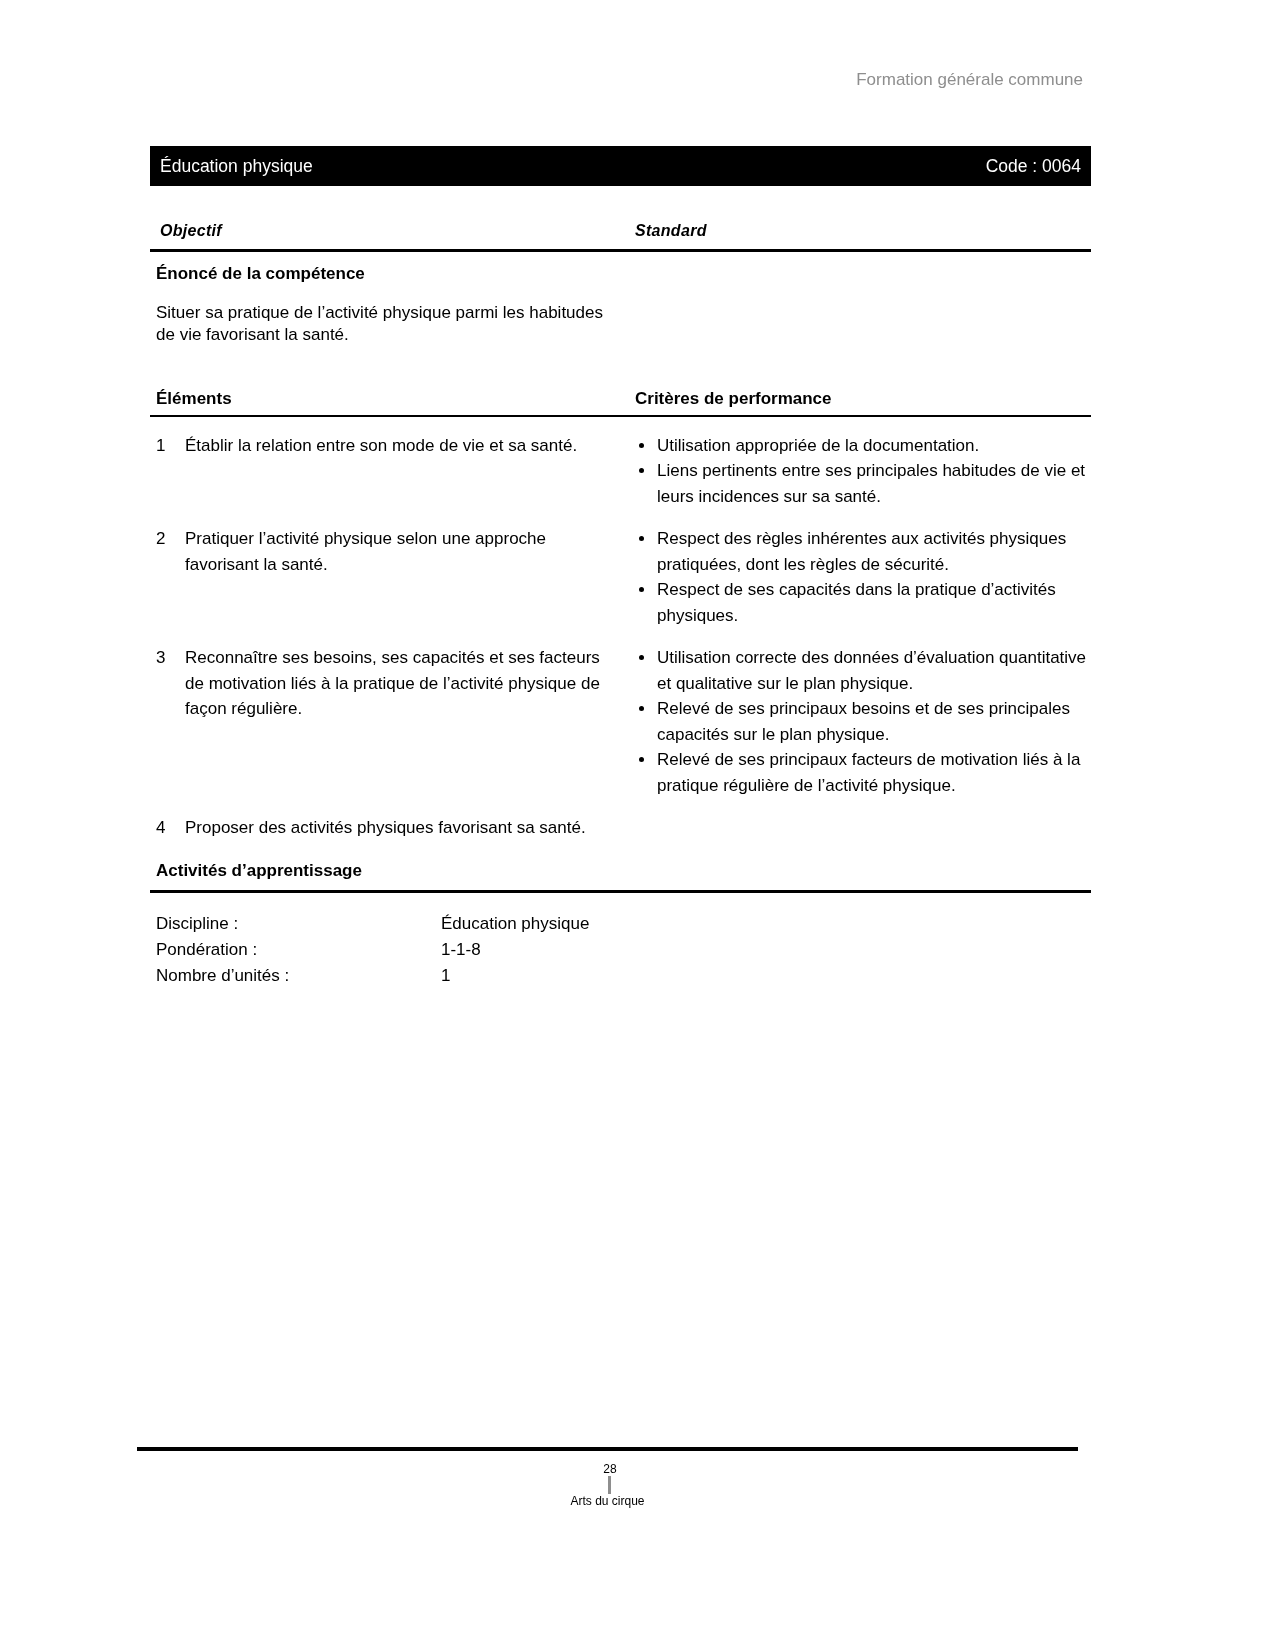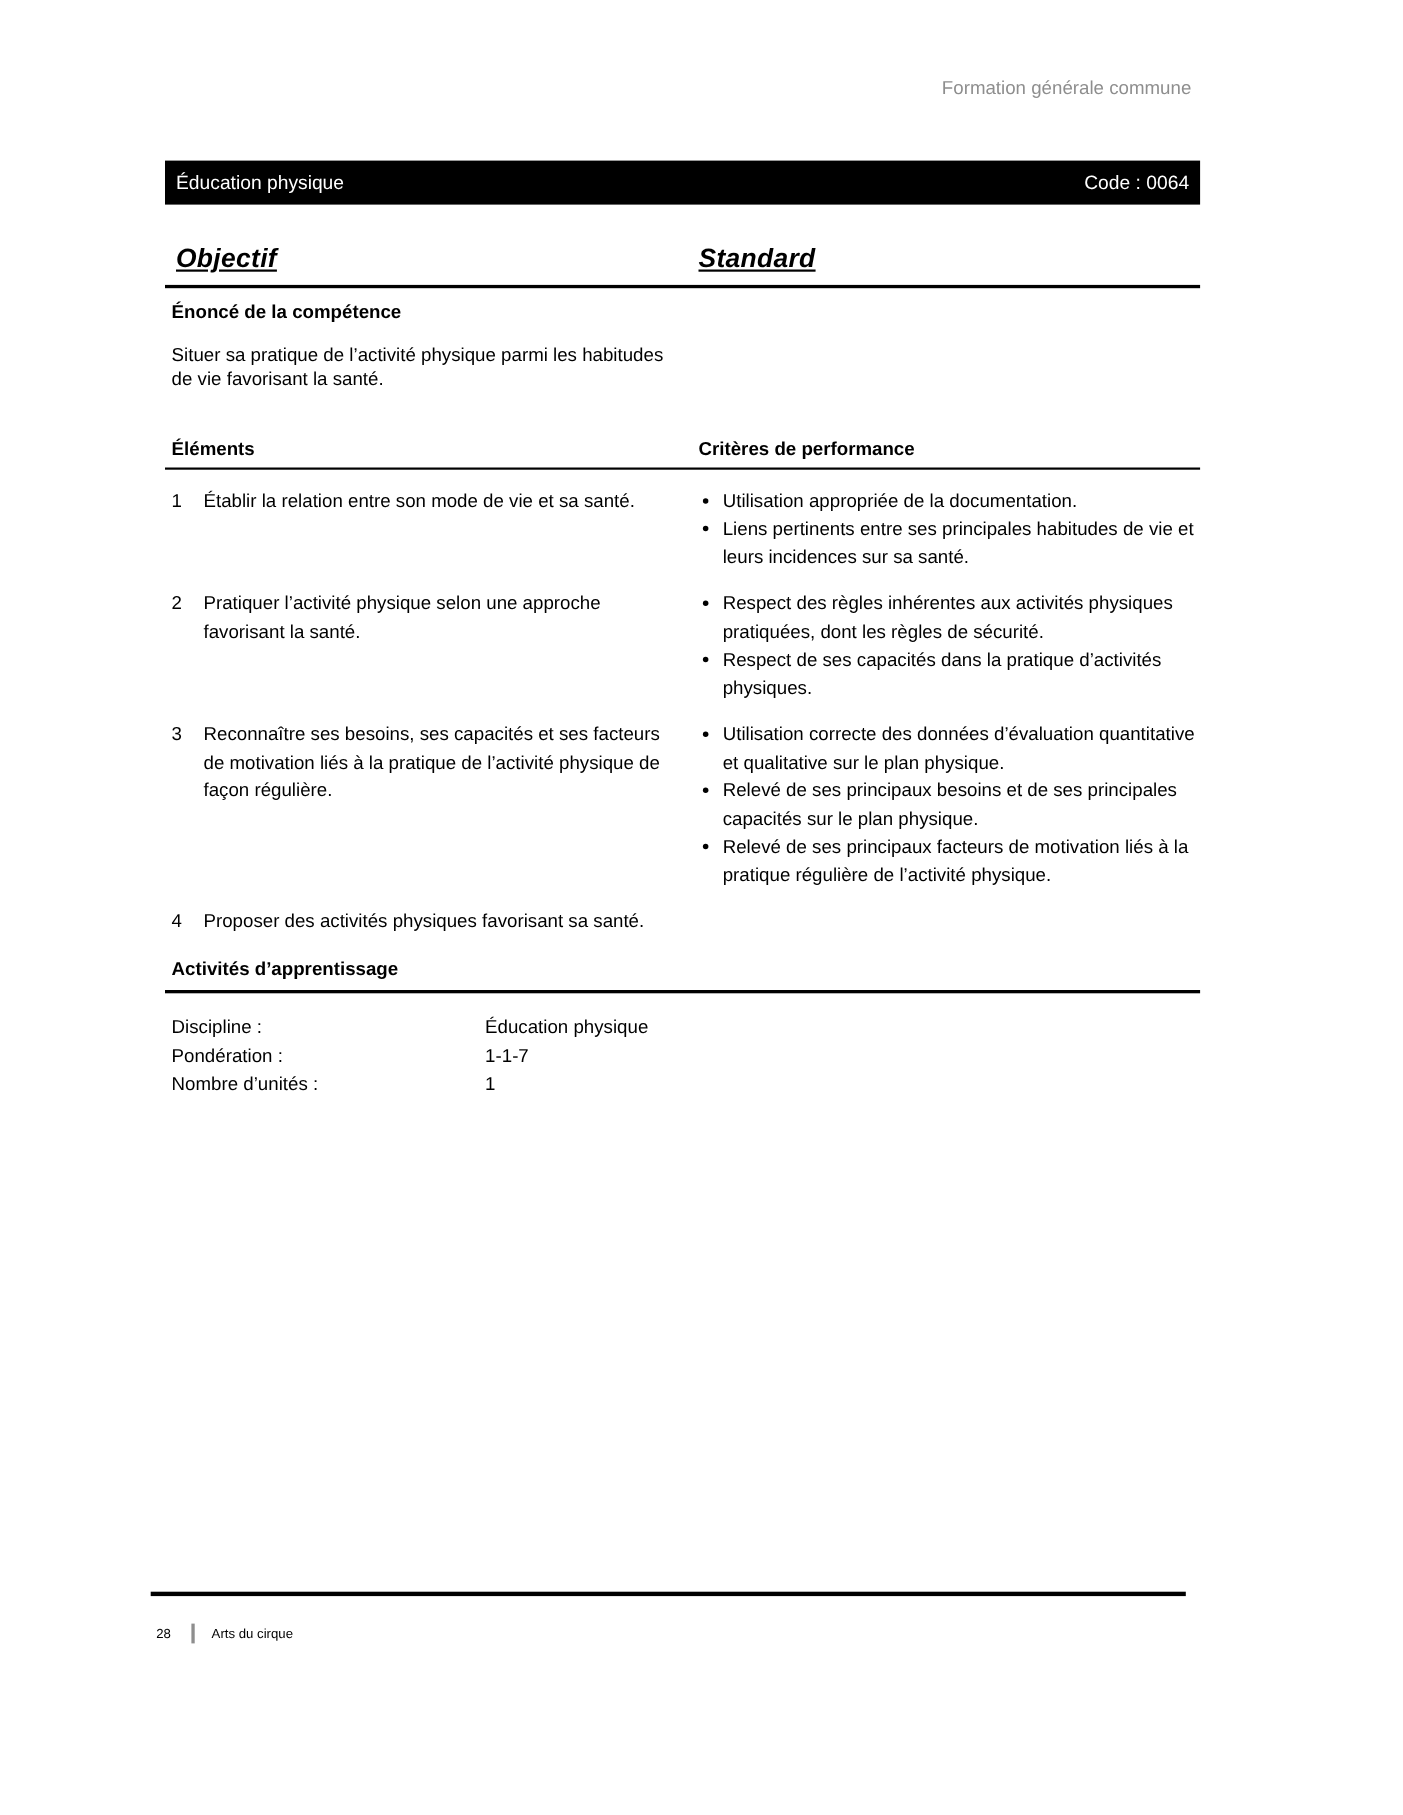--- a/index.html
+++ b/index.html
@@ -39,25 +39,24 @@
     padding: 0 10px;
     font-size: 17.5px;
   }
 
   .col-headers {
     margin-top: 36px;
     display: grid;
     grid-template-columns: 485px 1fr;
     font-weight: bold;
     font-style: italic;
-    font-size: 24px;
+    font-size: 16px;
     padding-bottom: 9px;
     border-bottom: 3px solid #000;
     letter-spacing: 0.3px;
-    text-decoration: underline;
   }
   .col-headers .left-head { padding-left: 10px; }
 
   .competence-heading {
     margin-top: 12px;
     font-weight: bold;
     font-size: 17px;
     padding-left: 6px;
   }
   .competence-text {
@@ -120,24 +119,25 @@
     grid-template-columns: 285px 1fr;
     padding-left: 6px;
   }
 
   .footer {
     position: absolute;
     left: 137px;
     top: 1447px;
     width: 941px;
     border-top: 4px solid #000;
-    padding-top: 25px;
+    padding-top: 11px;
     display: flex;
     align-items: center;
     font-size: 12px;
+    flex-direction: column;
   }
   .footer .page-number { padding-left: 5px; }
   .footer .footer-sep {
     width: 3px;
     height: 18px;
     background: #8e8e8e;
     margin-left: 19px;
     margin-right: 15px;
   }
 </style>
@@ -214,21 +214,21 @@
 
     <div class="activities-heading">Activités d’apprentissage</div>
 
     <div class="info-table">
       <div class="info-row">
         <span>Discipline :</span>
         <span>Éducation physique</span>
       </div>
       <div class="info-row">
         <span>Pondération :</span>
-        <span>1-1-7</span>
+        <span>1-1-8</span>
       </div>
       <div class="info-row">
         <span>Nombre d’unités :</span>
         <span>1</span>
       </div>
     </div>
 
   </div>
 
   <div class="footer">

